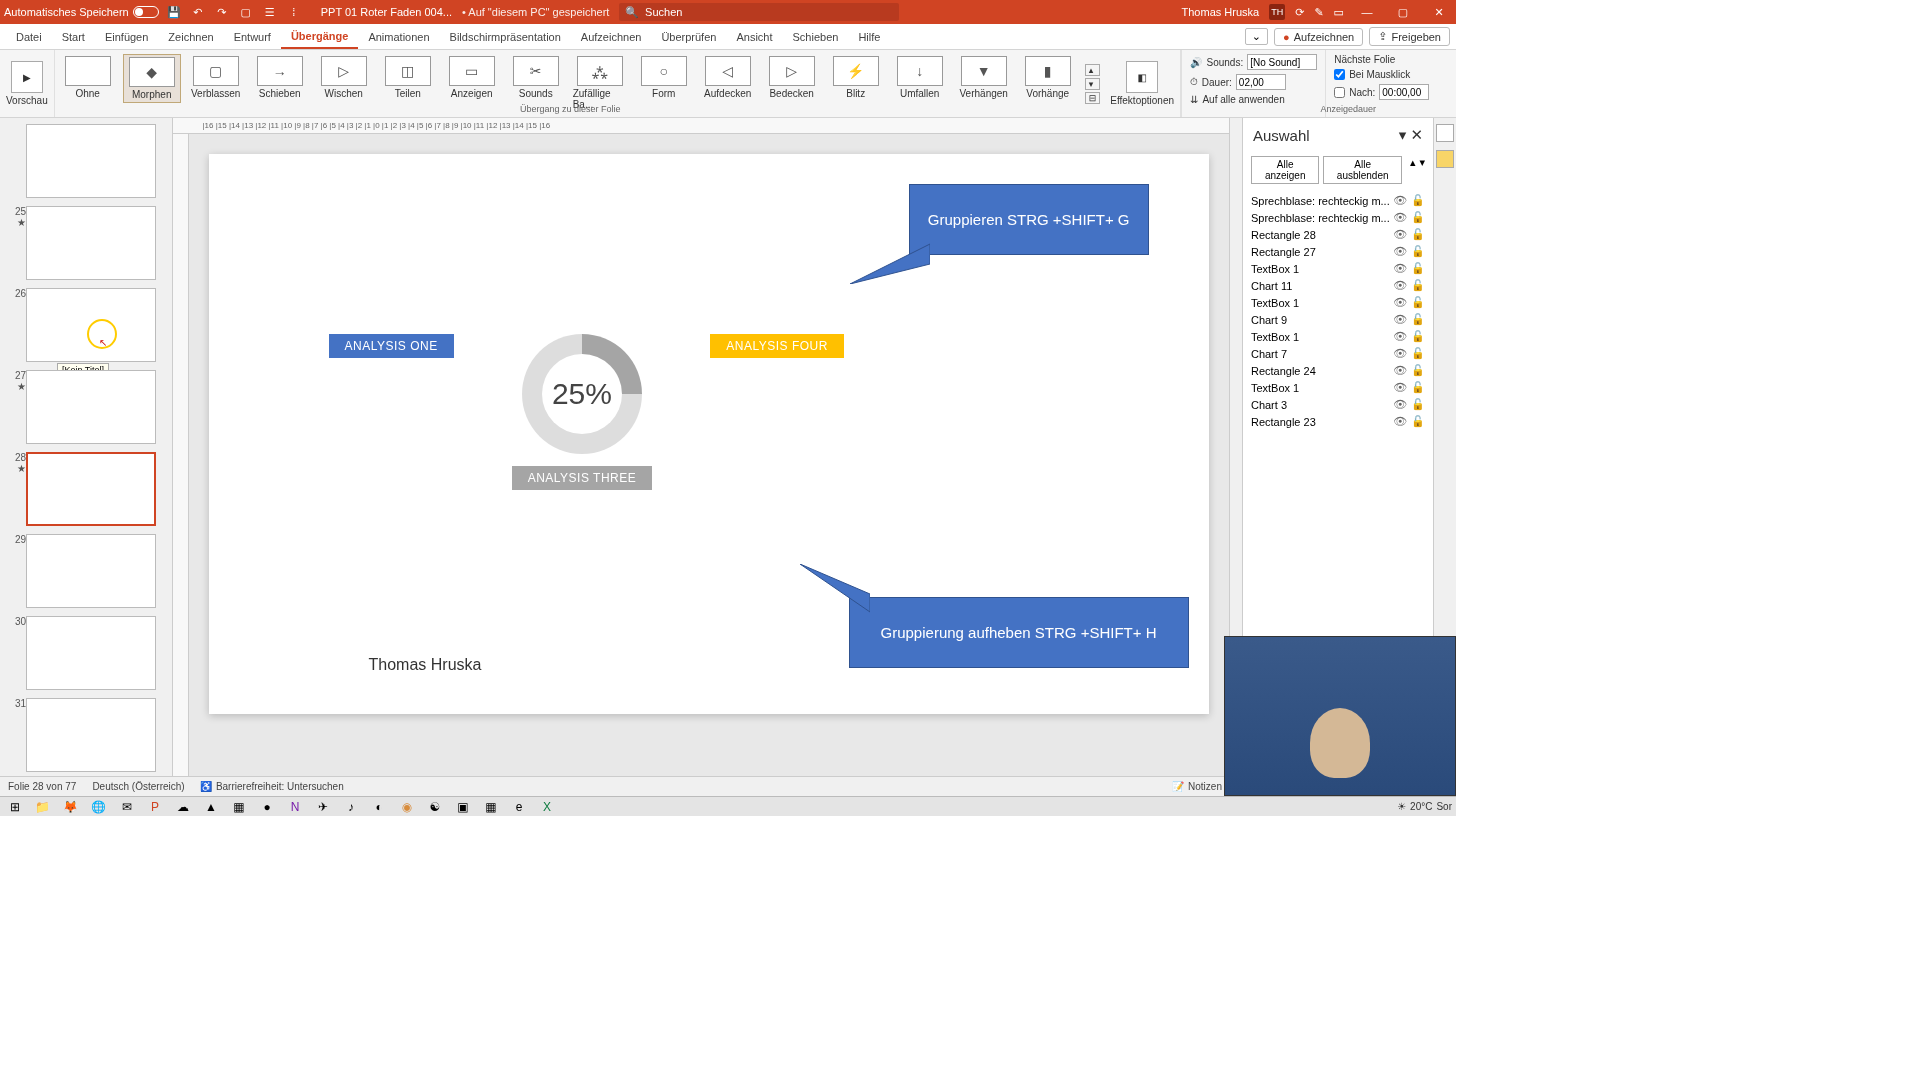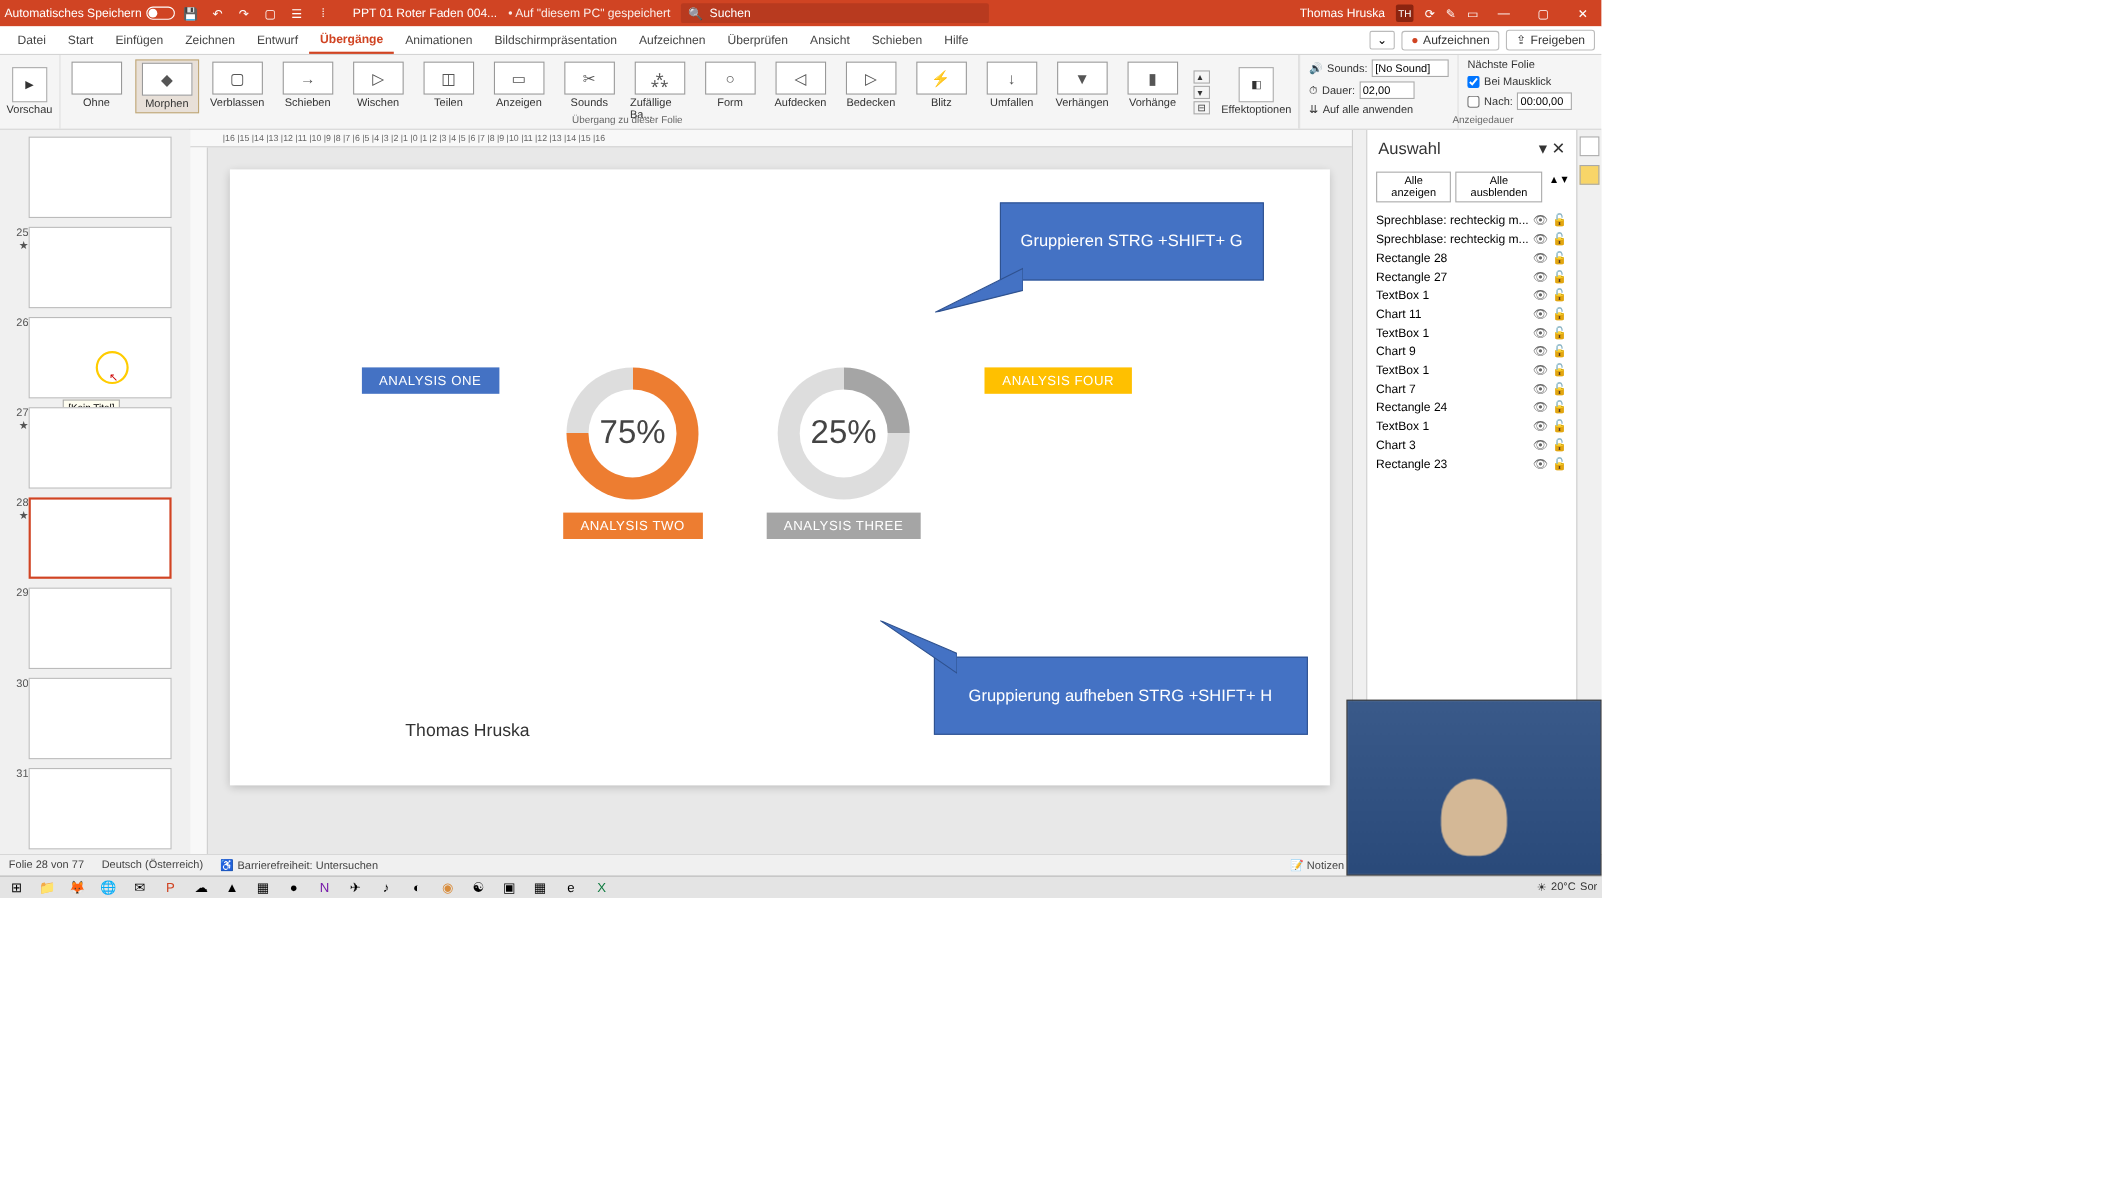--- a/index.html
+++ b/index.html
@@ -329,27 +329,20 @@
         <div class="slide">
           <div class="callout callout1">
             <span>Gruppieren  STRG +SHIFT+ G</span>
             <svg class="tail" style="left:-60px;bottom:-30px" width="80" height="50">
                 <polygon points="80,10 80,30 0,50" fill="#4472c4" stroke="#2f528f"></polygon>
               </svg>
           </div>
           <div class="charts" id="charts-row">
               <div class="chart">
                 <div class="chart-label" style="background: rgb(68, 114, 196);">ANALYSIS ONE</div>
-              </div>
-              <div class="chart">
-                <div class="donut" style="background: conic-gradient(rgb(237, 125, 49) 0deg, rgb(237, 125, 49) 270deg, rgb(221, 221, 221) 270deg, rgb(221, 221, 221) 360deg);">
-                  <div class="hole"></div>
-                  <div class="pct">75%</div>
-                </div>
-                <div class="chart-label" style="background: rgb(237, 125, 49);">ANALYSIS TWO</div>
               </div>
               <div class="chart">
                 <div class="donut" style="background: conic-gradient(rgb(165, 165, 165) 0deg, rgb(165, 165, 165) 90deg, rgb(221, 221, 221) 90deg, rgb(221, 221, 221) 360deg);">
                   <div class="hole"></div>
                   <div class="pct">25%</div>
                 </div>
                 <div class="chart-label" style="background: rgb(165, 165, 165);">ANALYSIS THREE</div>
               </div>
               <div class="chart">
                 <div class="chart-label" style="background: rgb(255, 192, 0);">ANALYSIS FOUR</div>

